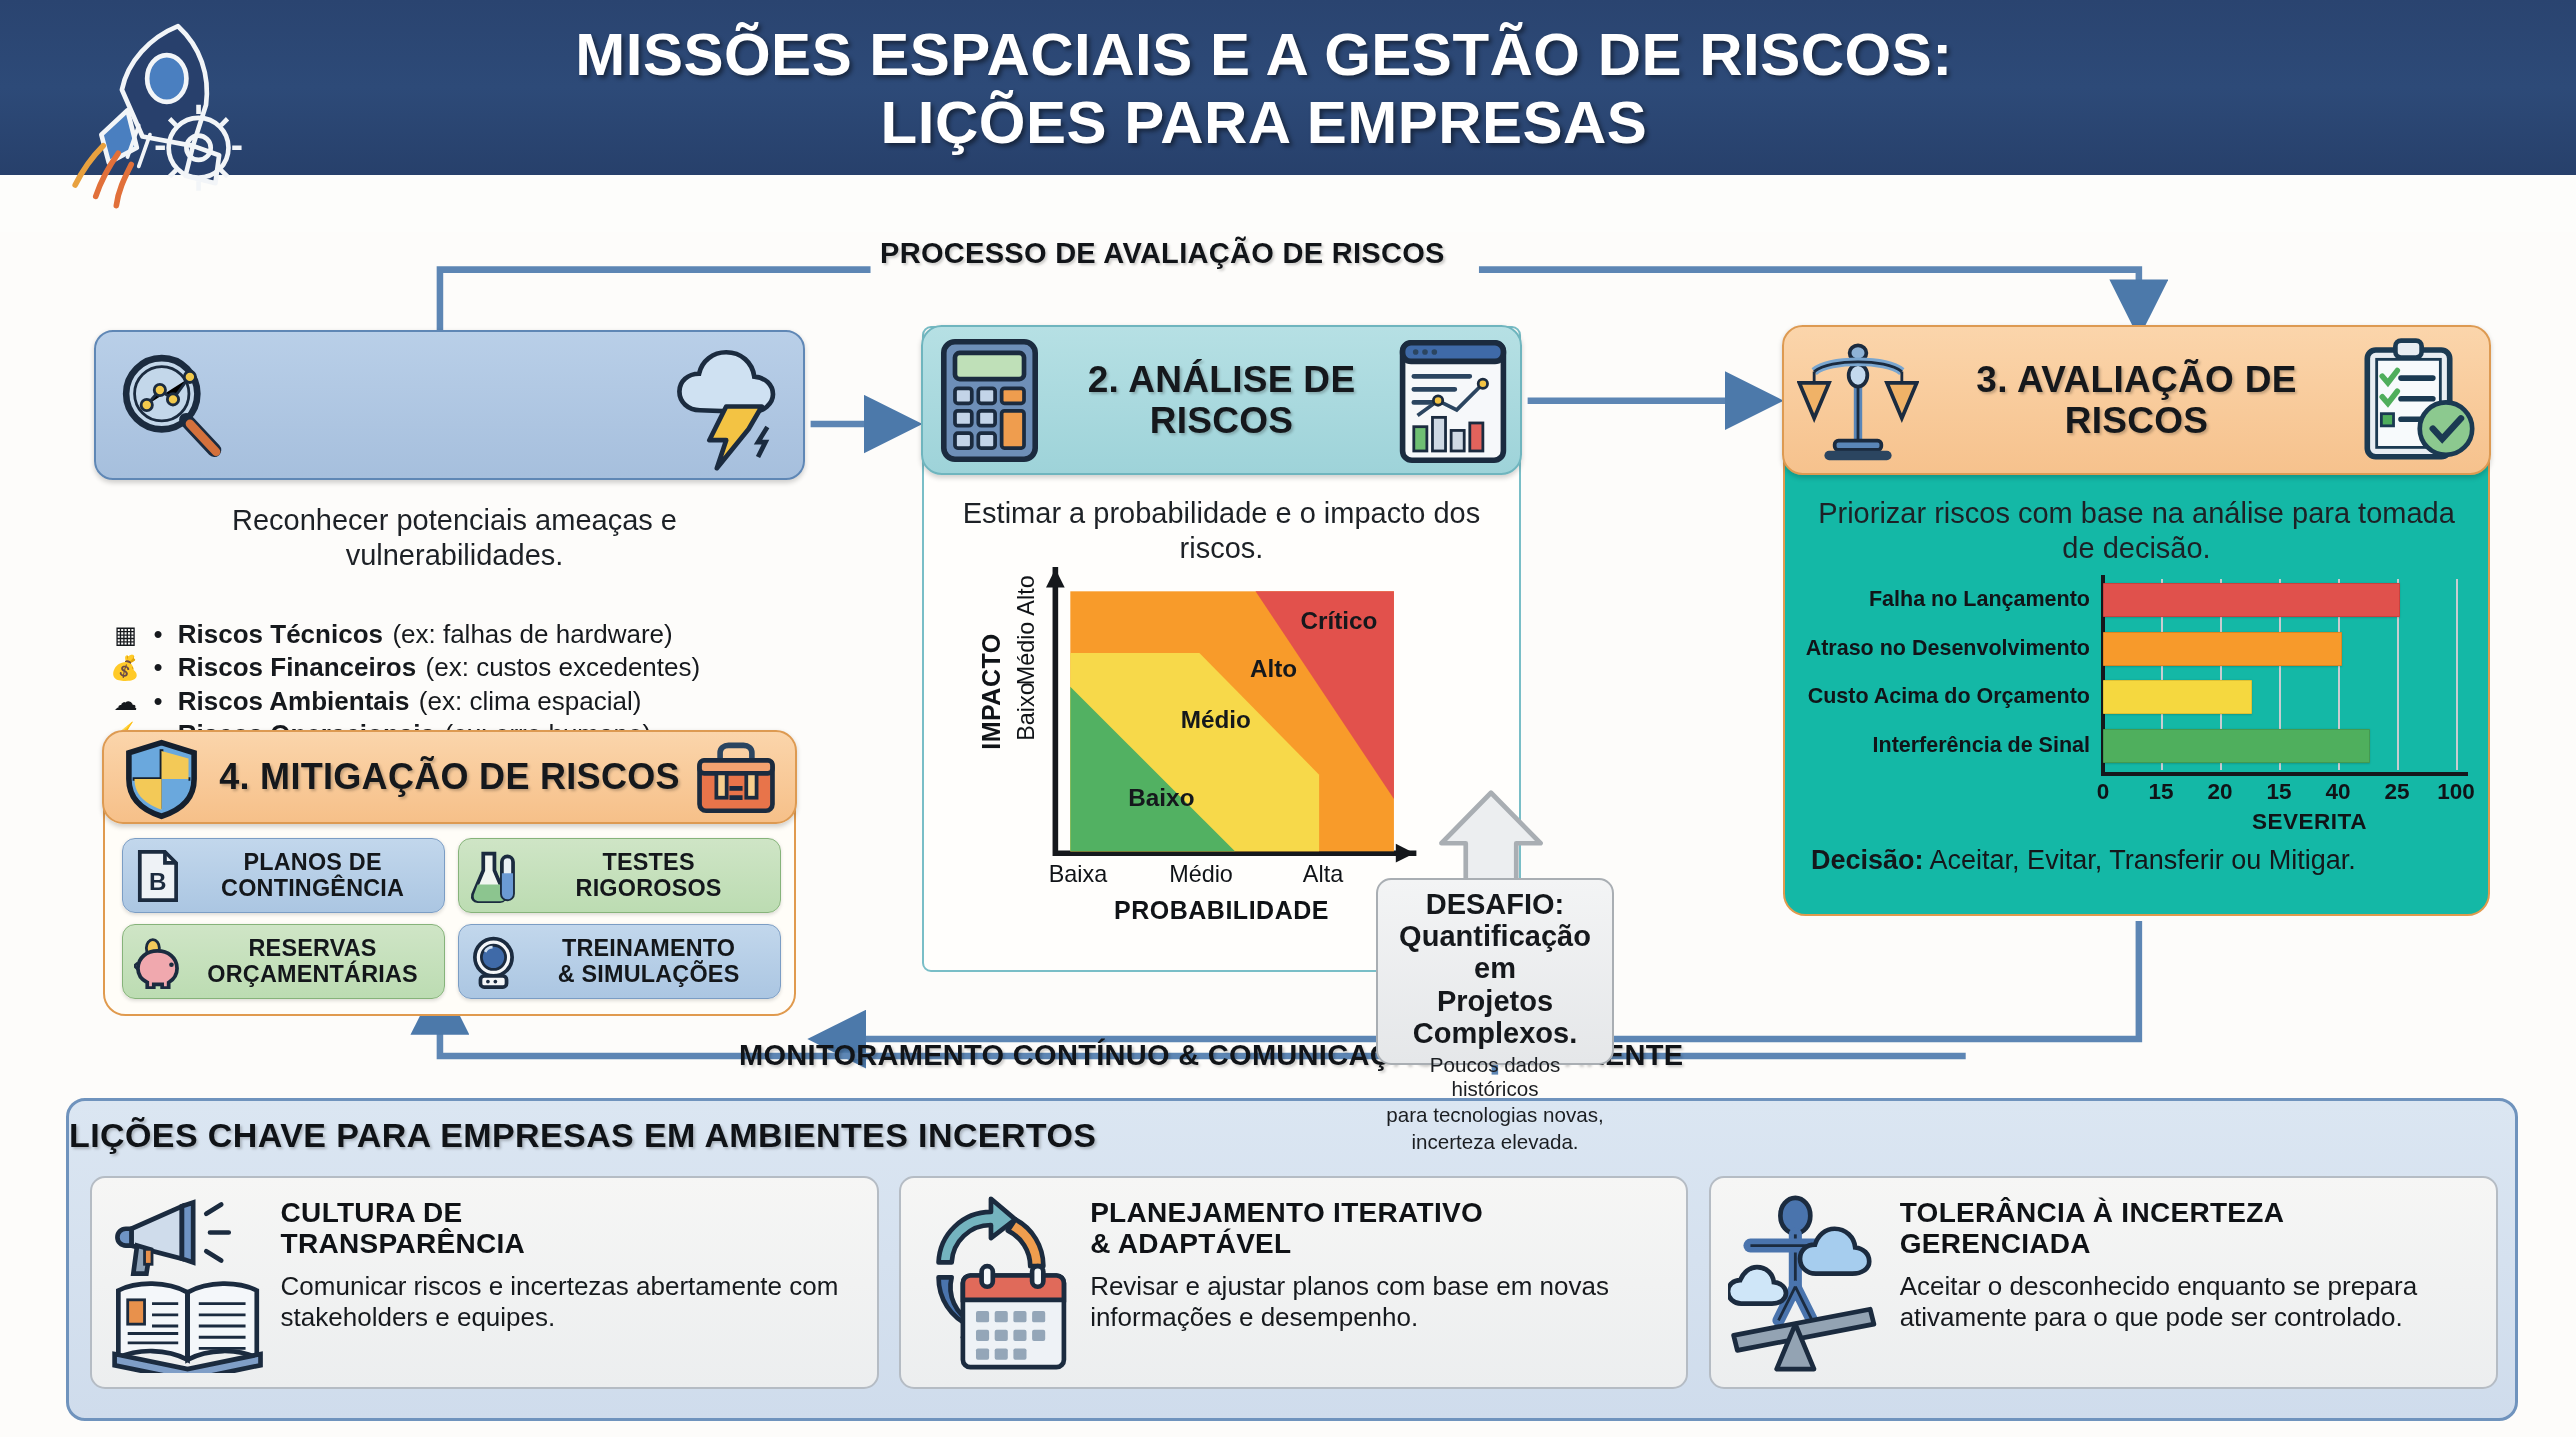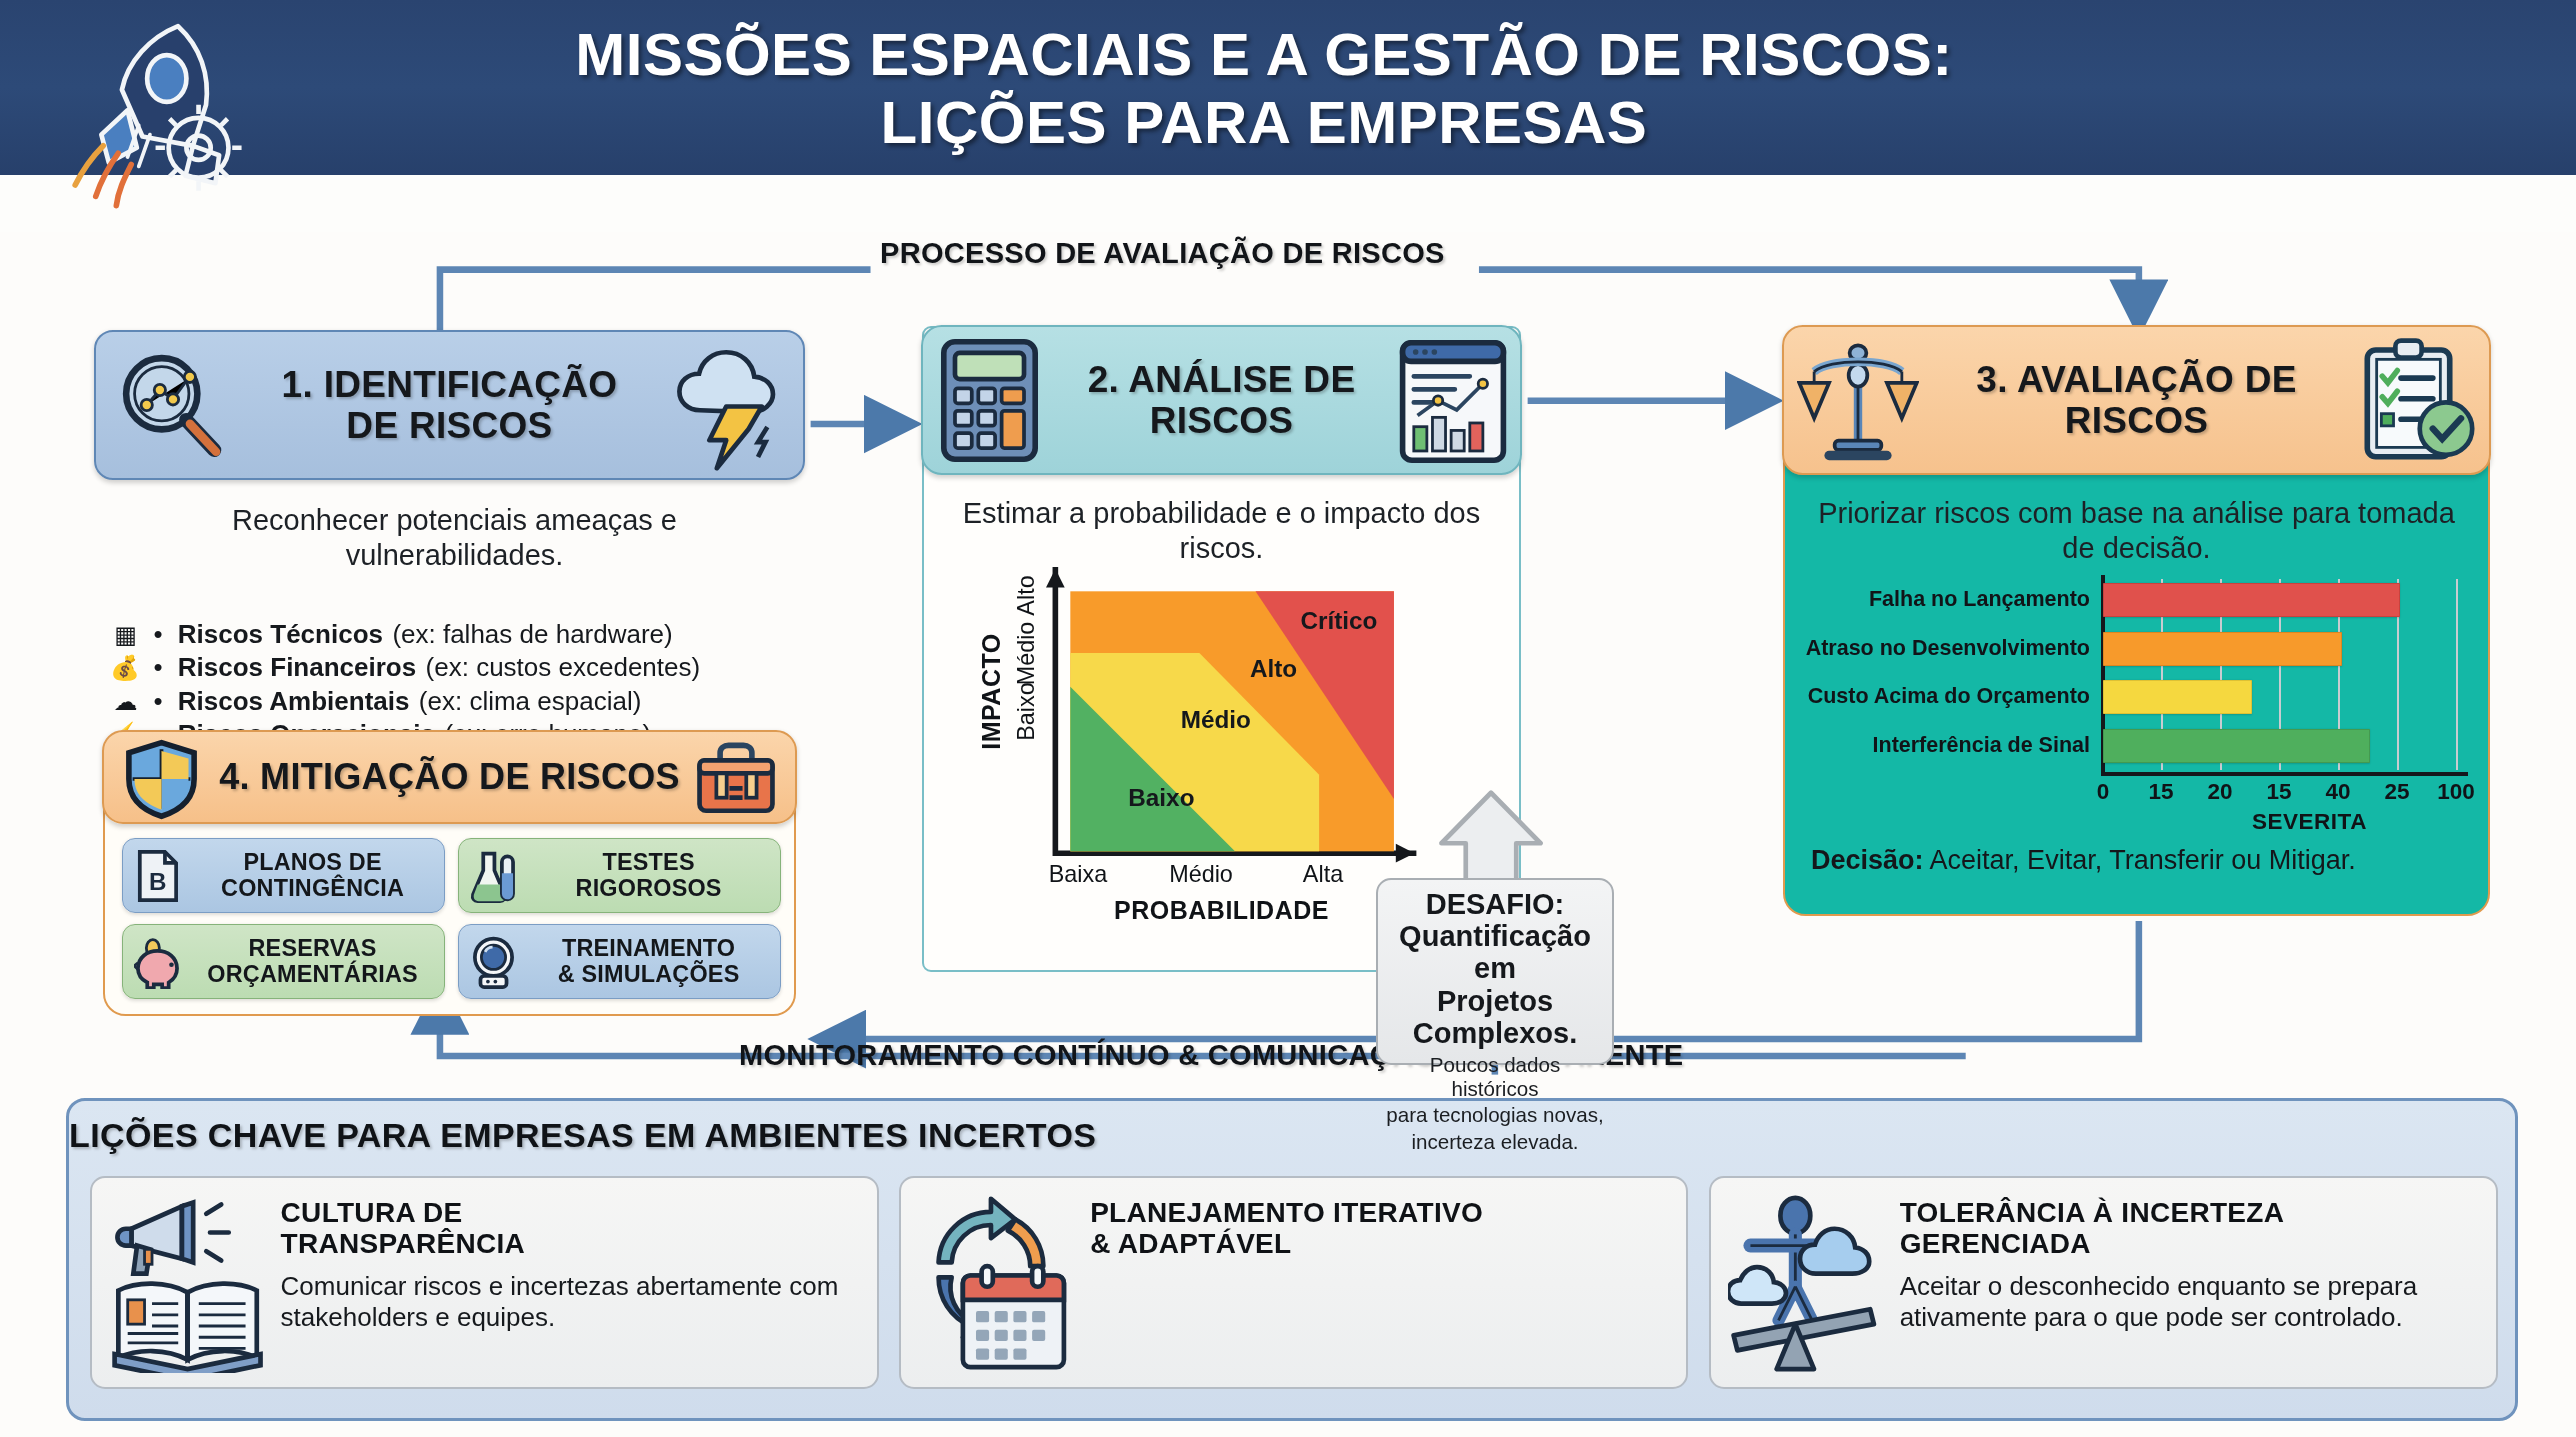--- a/index.html
+++ b/index.html
@@ -345,24 +345,20 @@
         <path d="M78 80 L108 112" stroke="#1b2b3f" stroke-width="15" stroke-linecap="round"></path>
         <path d="M82 84 L110 114" stroke="#d4713c" stroke-width="9" stroke-linecap="round"></path>
         <g stroke="#1b2b3f" stroke-width="3">
           <path d="M36 64 L50 48 L64 58 L80 36"></path>
         </g>
         <circle cx="36" cy="64" r="6" fill="#f2c94c" stroke="#1b2b3f" stroke-width="3"></circle>
         <circle cx="50" cy="48" r="6" fill="#f2c94c" stroke="#1b2b3f" stroke-width="3"></circle>
         <circle cx="64" cy="58" r="6" fill="#f2c94c" stroke="#1b2b3f" stroke-width="3"></circle>
         <circle cx="82" cy="34" r="6" fill="#f2c94c" stroke="#1b2b3f" stroke-width="3"></circle>
       </svg>
-      <div class="card-hd-title">
-        <div>1. IDENTIFICAÇÃO</div>
-        <div>DE RISCOS</div>
-      </div>
       <svg style="position:absolute;right:13px;top:9.4px;width:122px;height:131px" viewBox="0 0 130 140">
         <path d="M34 74c-13 0-22-9-22-20s9-19 21-19c3-14 15-23 29-23 16 0 28 11 30 26 12 1 20 9 20 19s-10 19-23 19z" fill="#cfe1f2" stroke="#1b2b3f" stroke-width="5"></path>
         <path d="M62 70 L44 106 h18 l-10 30 34-42 H86 l14-24z" fill="#f3c343" stroke="#1b2b3f" stroke-width="5" stroke-linejoin="round"></path>
         <path d="M106 92 l-10 16 h8 l-8 16" fill="none" stroke="#1b2b3f" stroke-width="5"></path>
       </svg>
     </div>
   </div>
   <div id="card1-body">
     <div class="card-desc" style="top:0;padding:0 26px">Reconhecer potenciais ameaças e vulnerabilidades.</div>
     <div class="bullets">
@@ -701,20 +697,21 @@
                 <rect x="34" y="88" width="14" height="12" rx="2"></rect>
               <rect x="54" y="88" width="14" height="12" rx="2"></rect>
             </g>
           </g>
         </svg>
         <div class="lesson-txt">
           <div class="lesson-h">
             <div>PLANEJAMENTO ITERATIVO</div>
             <div>&amp; ADAPTÁVEL</div>
           </div>
+          <div class="lesson-p">Revisar e ajustar planos com base em novas informações e desempenho.</div>
         </div>
       </div>
 
       <div class="lesson">
         <svg class="lesson-ic" viewBox="0 0 170 192">
           <ellipse cx="72" cy="24" rx="16" ry="19" fill="#4a74ad" stroke="#1b2b3f" stroke-width="5"></ellipse>
           <path d="M72 44 v64" stroke="#4a74ad" stroke-width="14" stroke-linecap="round"></path>
           <path d="M72 44 v64" fill="none" stroke="#1b2b3f" stroke-width="3"></path>
           <path d="M24 56 h96" stroke="#4a74ad" stroke-width="15" stroke-linecap="round"></path>
           <path d="M24 56 h96" fill="none" stroke="#1b2b3f" stroke-width="3"></path>

